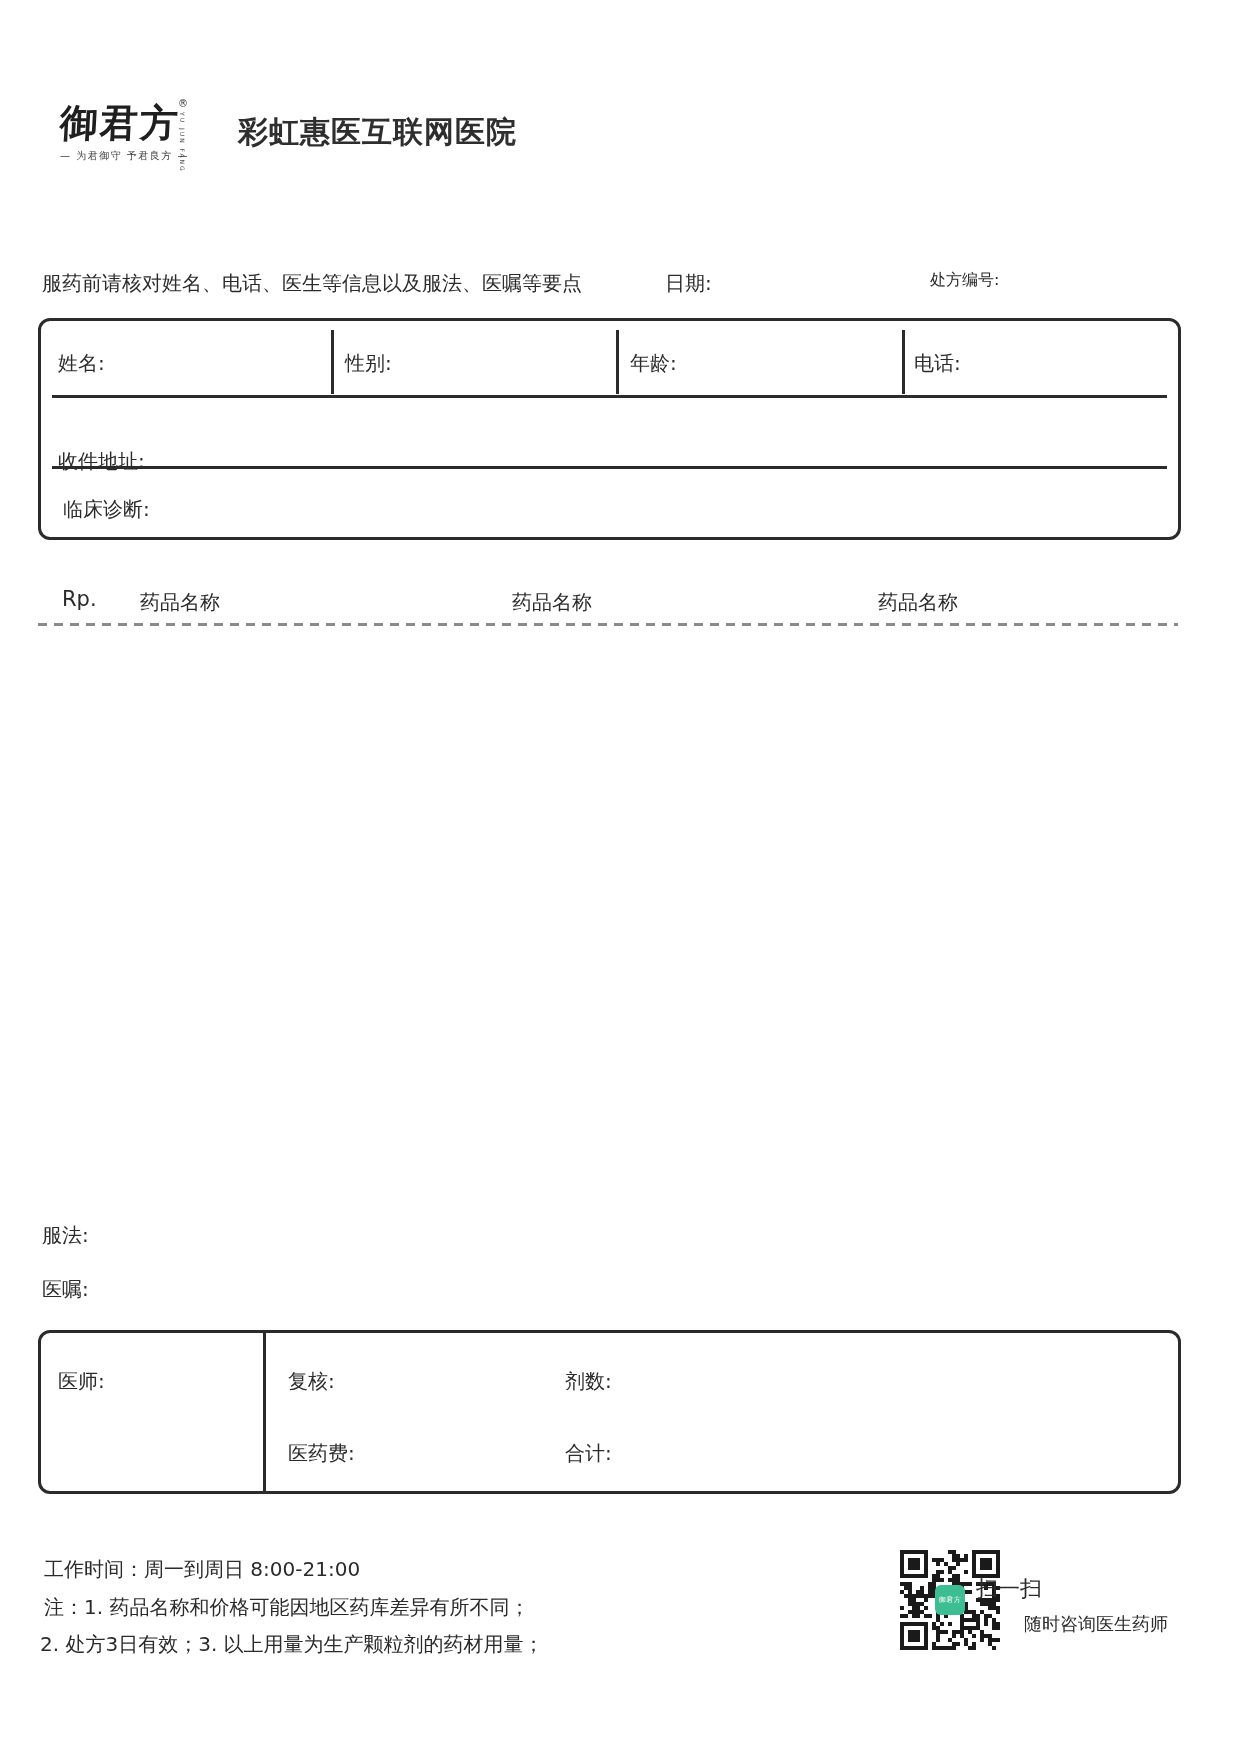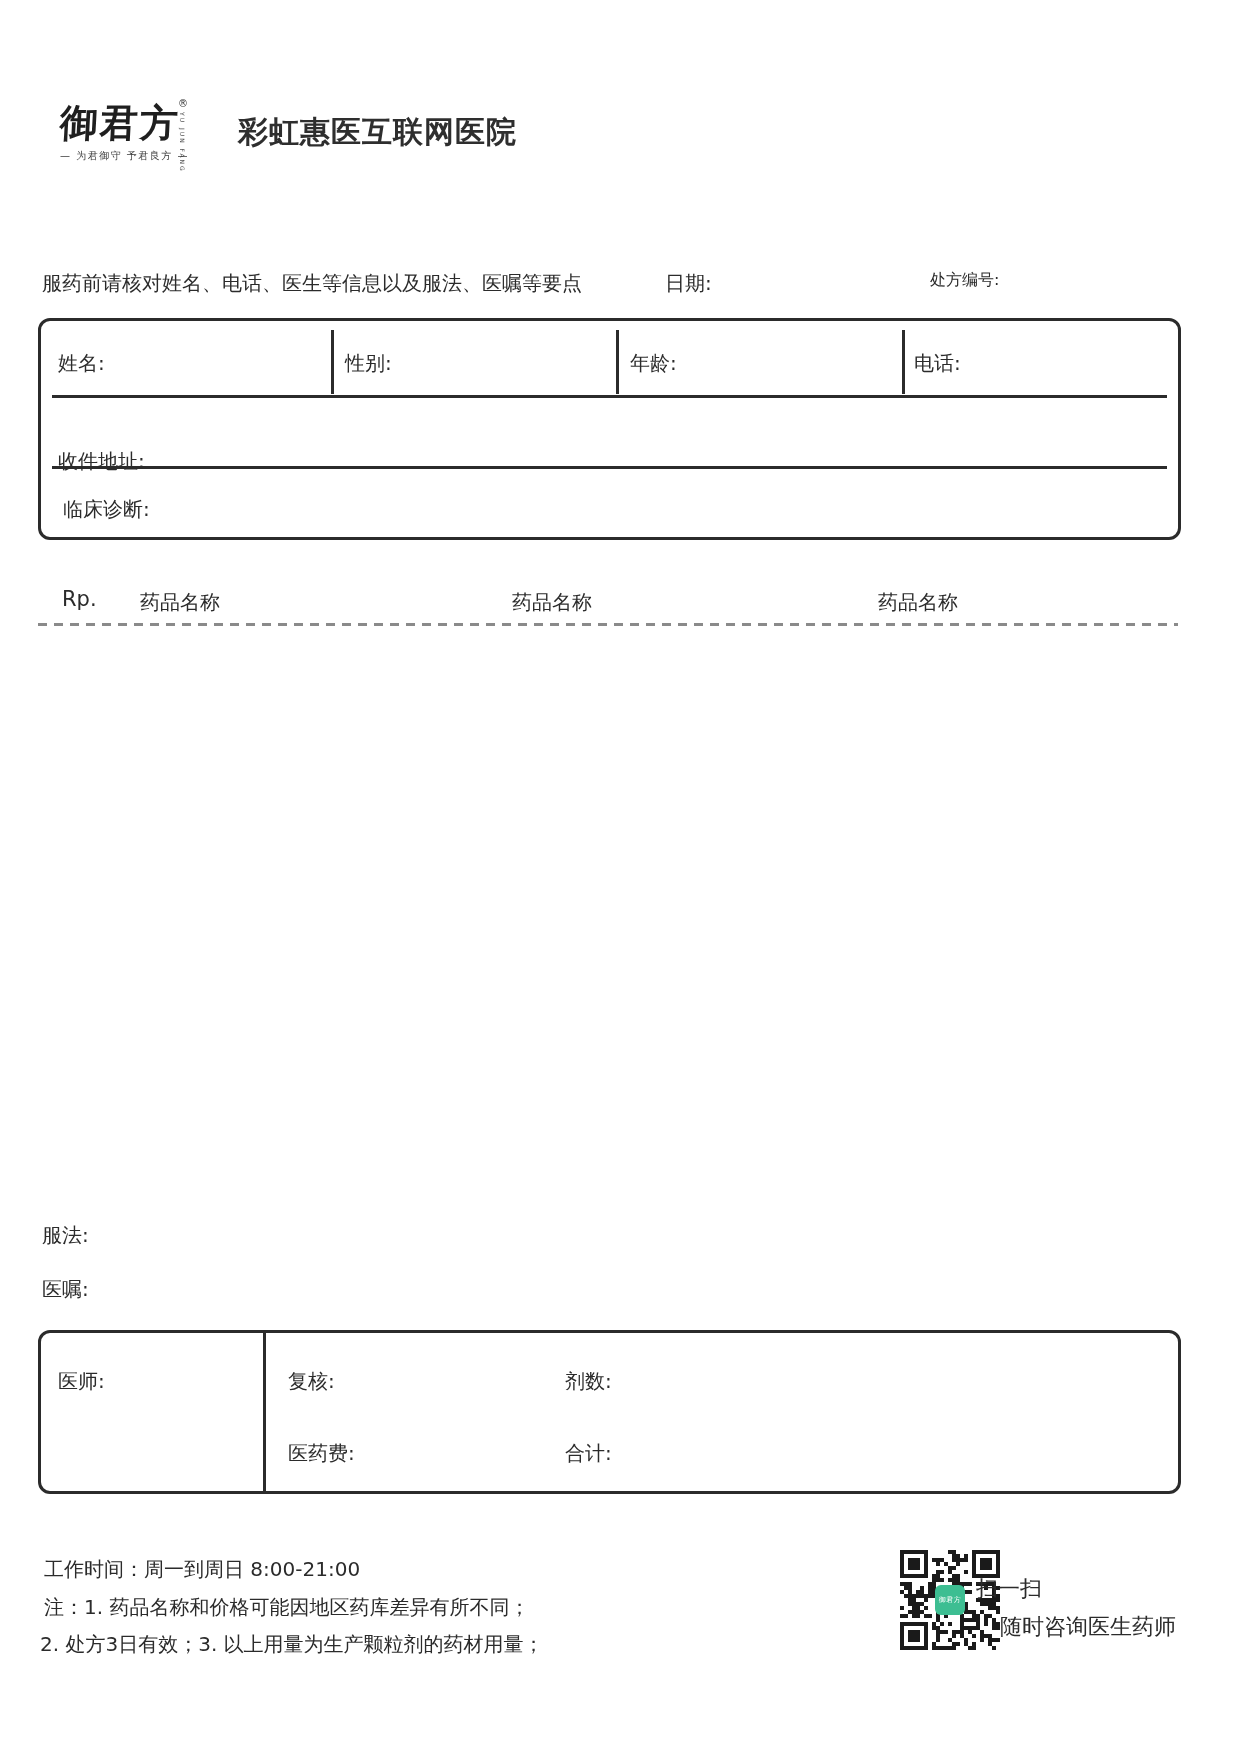--- a/index.html
+++ b/index.html
@@ -55,21 +55,21 @@
 
   
   .hours{left:44px;top:1556px;font-size:20px;}
   .note1{left:44px;top:1594px;font-size:20px;}
   .note2{left:40px;top:1631px;font-size:20px;}
   .qr-wrap{position:absolute;left:900px;top:1550px;width:100px;height:100px;}
   .qr-logo{position:absolute;left:35px;top:35px;width:30px;height:30px;border-radius:6px;
            display:flex;align-items:center;justify-content:center;}
   .qr-logo span{color:#fff;font-size:7px;letter-spacing:0.5px;}
   .scan{left:976px;top:1574px;font-size:22px;}
-  .scan-desc{left:1000px;top:1612px;font-size:22px;text-align:center;}
+  .scan-desc{left:1024px;top:1612px;font-size:18px;text-align:center;}
 </style>
 </head>
 <body>
 
 <div class="page">
 
   <div class="t logo-brand">御君方</div>
   <div class="t logo-reg">®</div>
   <div class="t logo-vert">YU JUN FANG</div>
   <div class="t logo-tagline">— 为君御守 予君良方 —</div>

